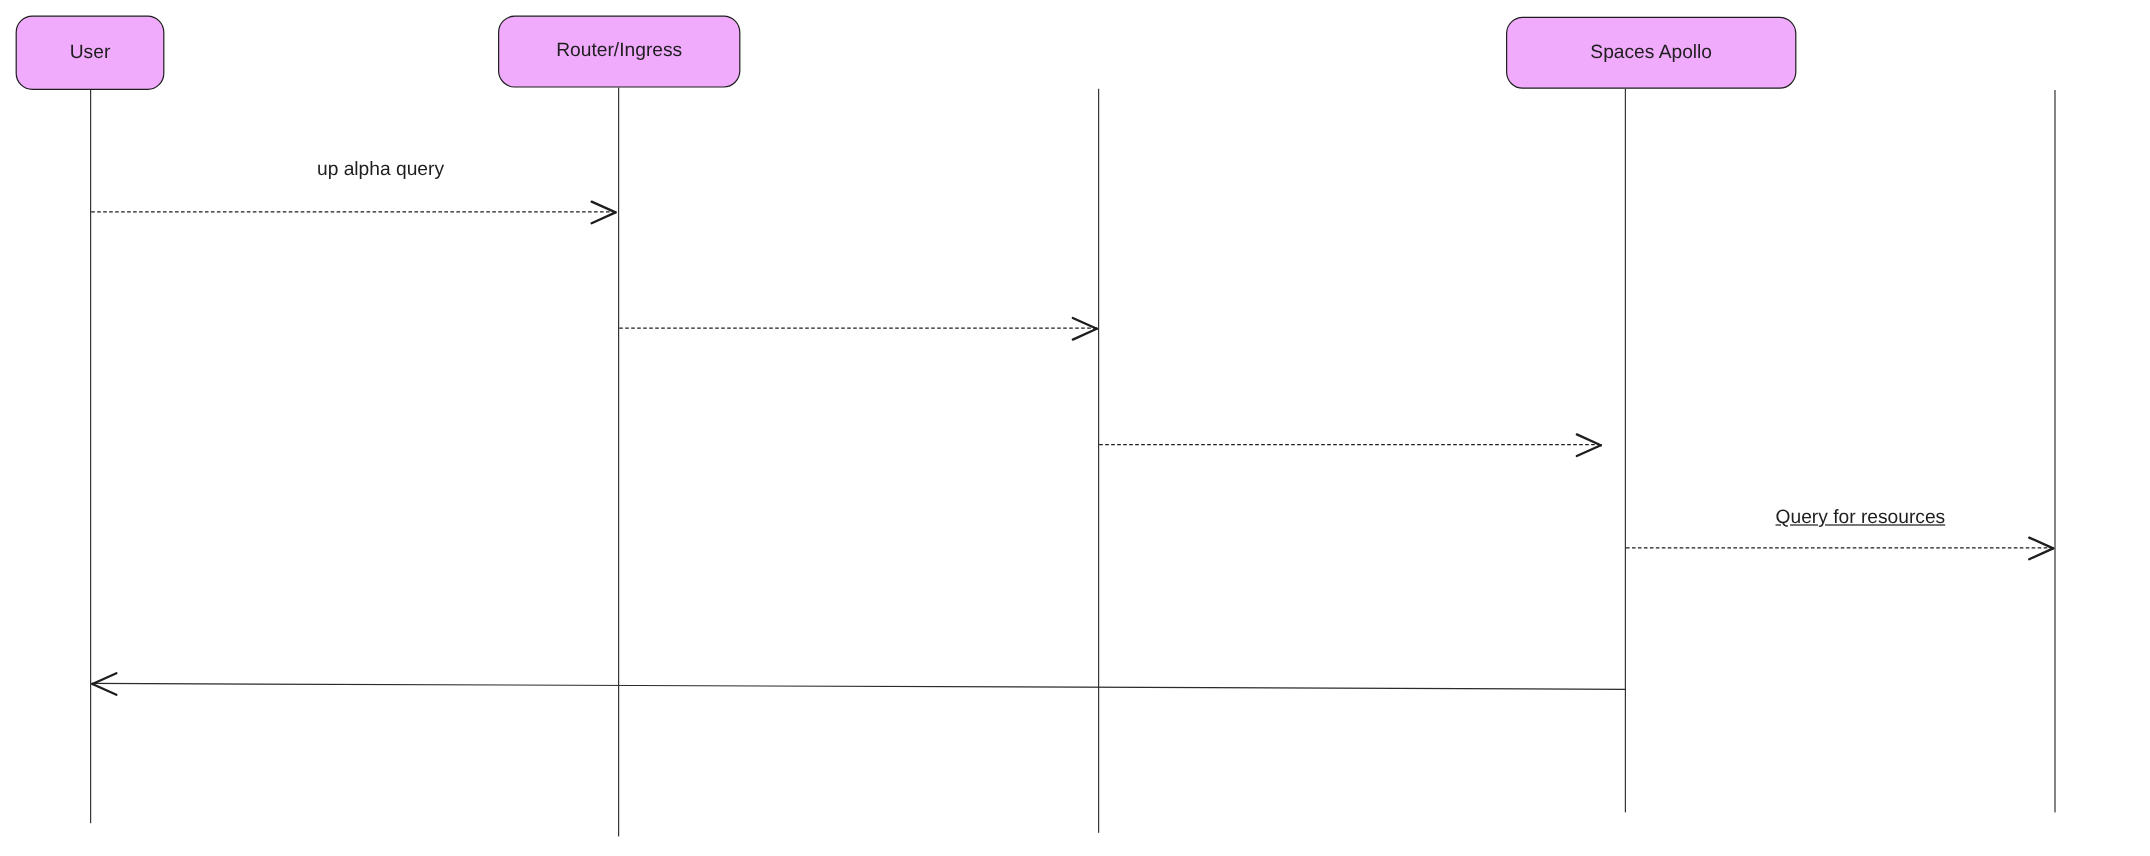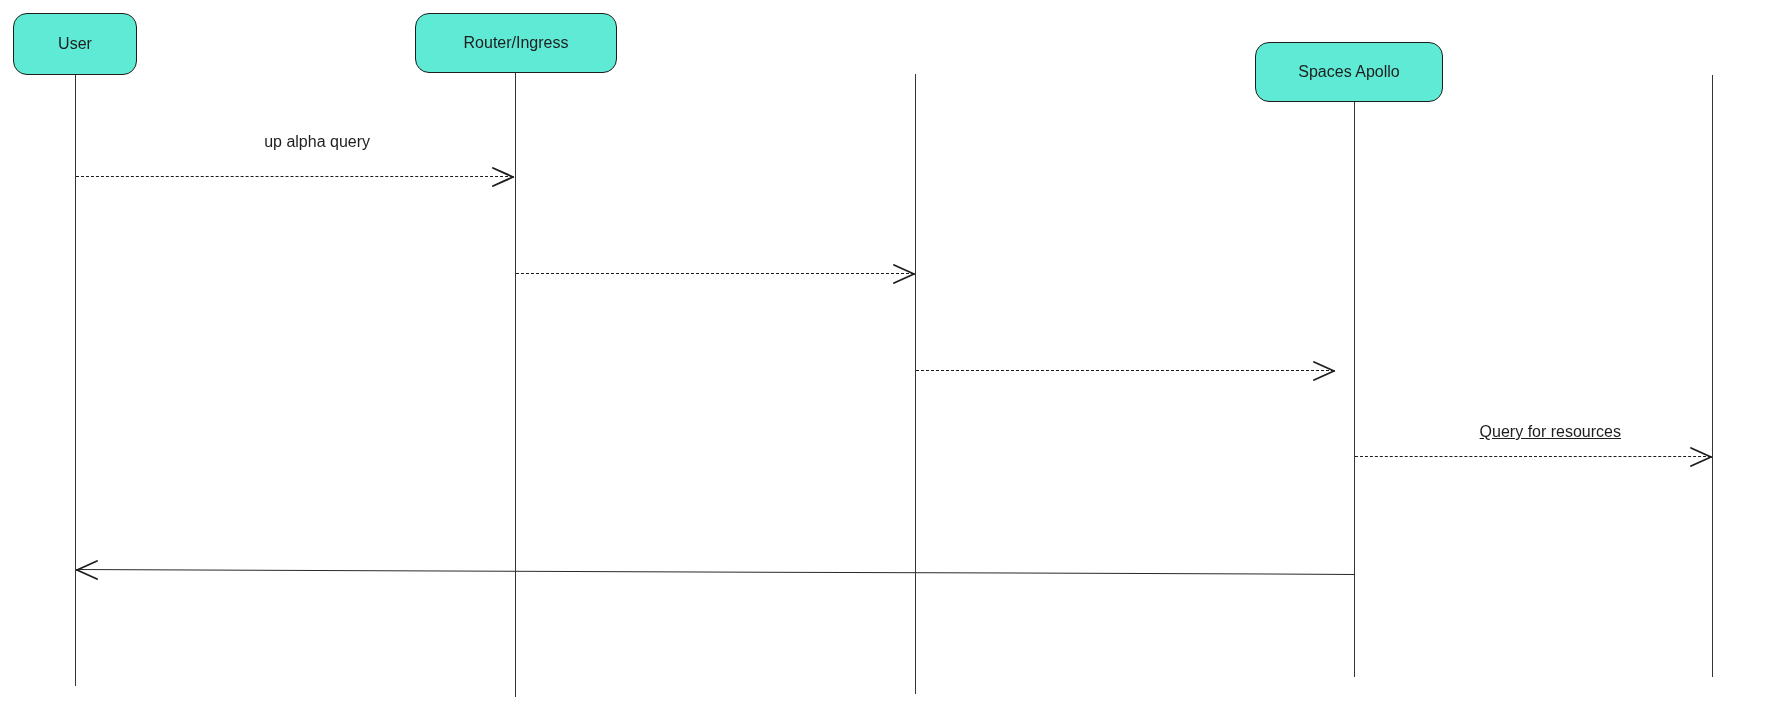--- a/index.html
+++ b/index.html
@@ -14,21 +14,21 @@
     background: #ffffff;
     overflow: hidden;
     font-family: "Liberation Sans", sans-serif;
     color: #1e1e1e;
   }
   .actor-box {
     position: absolute;
     box-sizing: border-box;
     border: 1.7px solid #1e1e1e;
     border-radius: 14px;
-    background: #5eead4;
+    background: #f0abfc;
     display: flex;
     align-items: center;
     justify-content: center;
     font-size: 16px;
     color: #1e1e1e;
     z-index: 3;
   }
   .lifeline {
     position: absolute;
     width: 0;
@@ -71,21 +71,21 @@
 <body>
 
 <div id="canvas">
 
   <div class="actor-box" style="left:13px; top:13px; width:124px; height:62px;">
     <span>User</span>
   </div>
   <div class="actor-box" style="left:415px; top:13px; width:202px; height:60px;">
     <span>Router/Ingress</span>
   </div>
-  <div class="actor-box" style="left:1255px; top:14px; width:188px; height:60px;margin-top:28px;">
+  <div class="actor-box" style="left:1255px; top:14px; width:242px; height:60px;">
     <span>Spaces Apollo</span>
   </div>
 
   <div class="lifeline" style="left:75px;   top:75px; height:611px;"></div>
   <div class="lifeline" style="left:515px;  top:73px; height:624px;"></div>
   <div class="lifeline" style="left:915px;  top:74px; height:620px;"></div>
   <div class="lifeline" style="left:1354px; top:74px; height:603px;"></div>
   <div class="lifeline" style="left:1712px; top:75px; height:602px;"></div>
 
   <div class="msg-label" style="left:150px; top:133px;">up alpha query</div>

